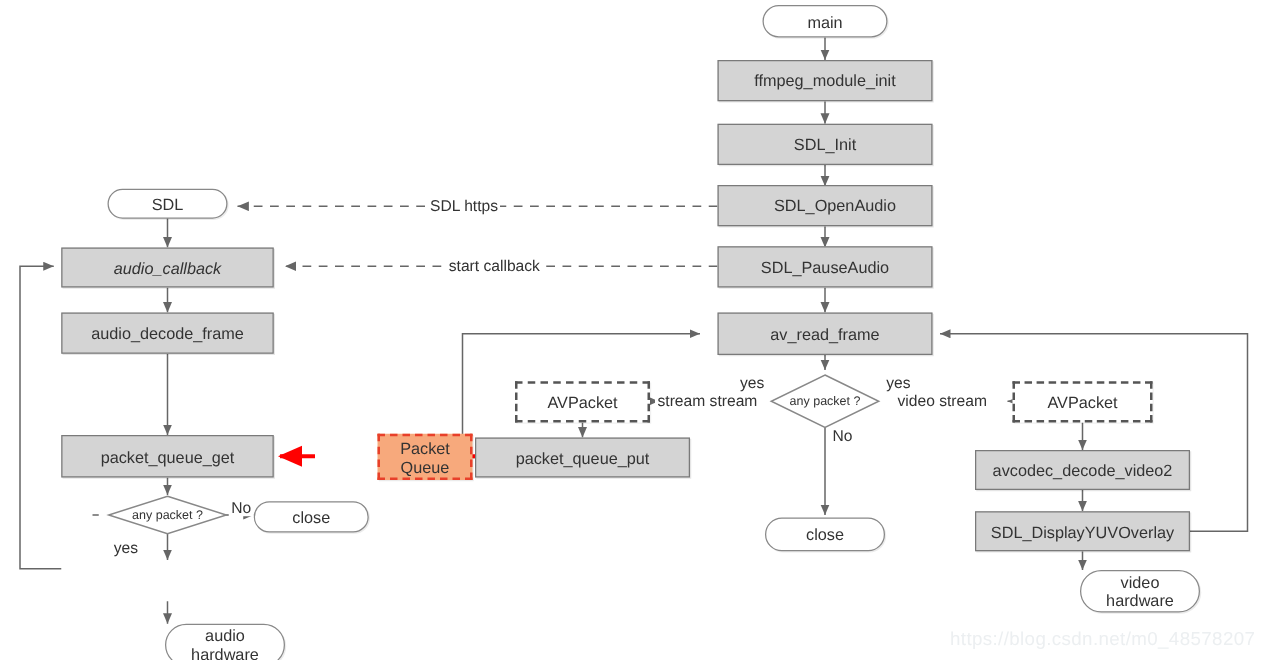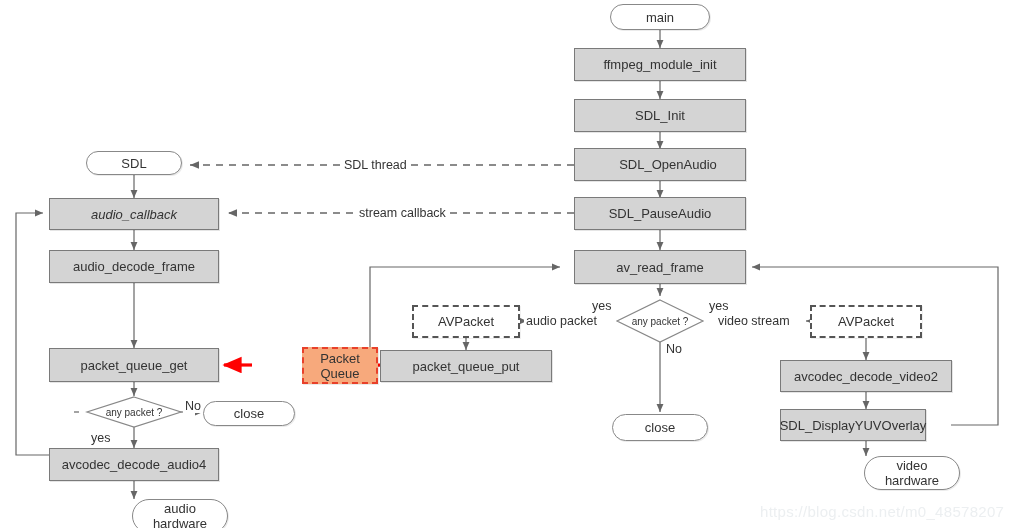--- a/index.html
+++ b/index.html
@@ -169,52 +169,51 @@
   <div class="node proc" style="left:49px;top:250px;width:170px;height:33px;">audio_decode_frame</div>
 
   <div class="node proc" style="left:49px;top:348px;width:170px;height:34px;">packet_queue_get</div>
 
   <div class="diamond" style="left:87px;top:396px;width:94px;height:32px;">
     <span class="dlabel">any packet ?</span>
   </div>
 
   <div class="node term" style="left:203px;top:401px;width:92px;height:25px;">close</div>
 
-  <div class="node proc" style="left:49px;top:448px;width:170px;height:33px;">avcodec_decode_audio4</div>
 
   <div class="node term two-line" style="left:86px;top:499px;width:96px;height:34px;">
     <span>audio</span>
     <span>hardware</span>
   </div>
 
   <div class="node queue two-line" style="left:256px;top:347px;width:76px;height:37px;">
     <span>Packet</span>
     <span>Queue</span>
   </div>
 
   <div class="node proc" style="left:380px;top:350px;width:172px;height:32px;">packet_queue_put</div>
 
   <div class="node dashbox" style="left:412px;top:305px;width:108px;height:33px;">AVPacket</div>
 
   <div class="node dashbox" style="left:810px;top:305px;width:112px;height:33px;">AVPacket</div>
 
   <div class="node proc" style="left:780px;top:360px;width:172px;height:32px;">avcodec_decode_video2</div>
 
-  <div class="node proc" style="left:780px;top:409px;width:146px;height:32px;">SDL_DisplayYUVOverlay</div>
+  <div class="node proc" style="left:780px;top:409px;width:172px;height:32px;">SDL_DisplayYUVOverlay</div>
 
   <div class="node term two-line" style="left:818px;top:456px;width:96px;height:34px;">
     <span>video</span>
     <span>hardware</span>
   </div>
 
-  <div class="elabel" style="left:342px;top:158px;">SDL thread</div>
-
-  <div class="elabel" style="left:357px;top:206px;">stream callback</div>
-
-  <div class="elabel" style="left:524px;top:314px;">audio packet</div>
+  <div class="elabel" style="left:342px;top:158px;">SDL https</div>
+
+  <div class="elabel" style="left:357px;top:206px;">start callback</div>
+
+  <div class="elabel" style="left:524px;top:314px;">stream stream</div>
 
   <div class="elabel" style="left:716px;top:314px;">video stream</div>
 
   <div class="elabel" style="left:590px;top:299px;">yes</div>
 
   <div class="elabel" style="left:707px;top:299px;">yes</div>
 
   <div class="elabel" style="left:664px;top:342px;">No</div>
 
   <div class="elabel" style="left:183px;top:399px;">No</div>

